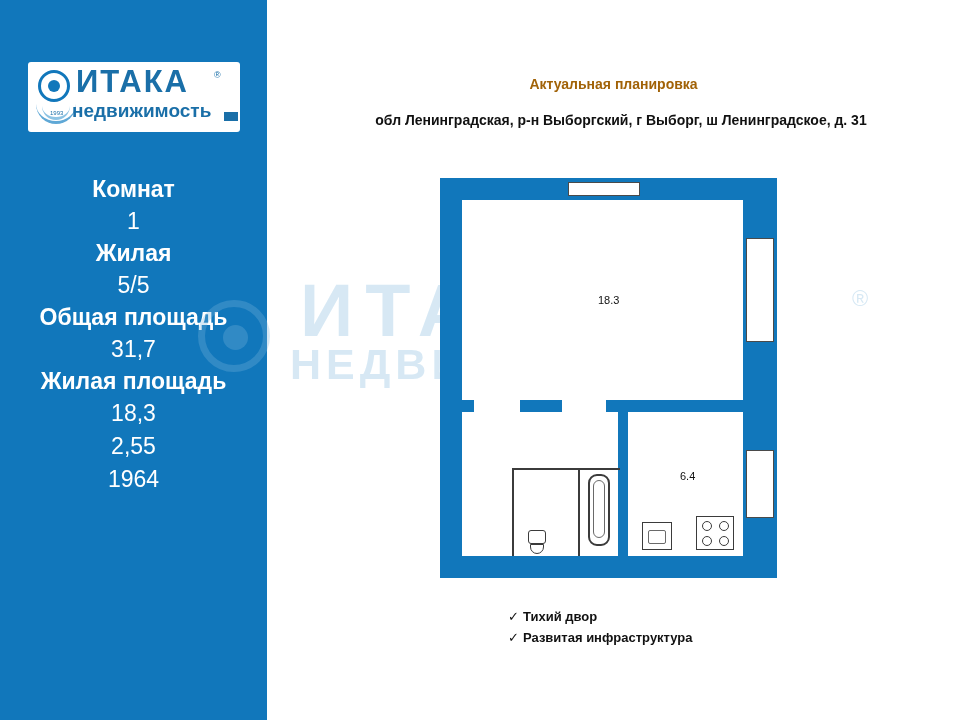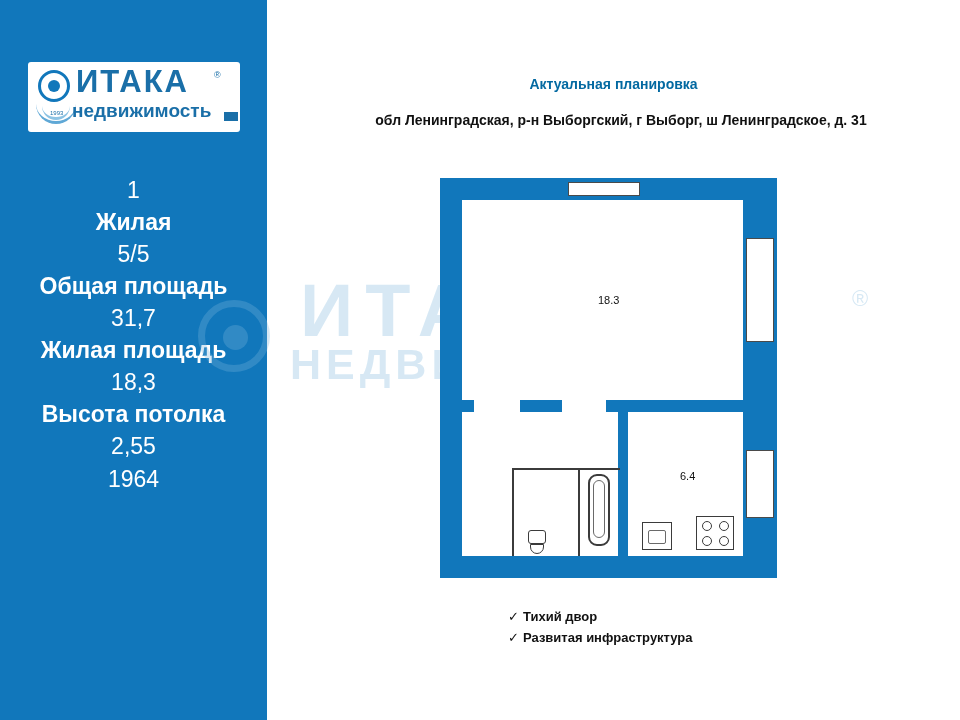--- a/index.html
+++ b/index.html
@@ -121,21 +121,21 @@
     left: 267px; top: 0;
     width: 693px;
   }
   #head-title {
     position: absolute;
     left: 0; top: 76px;
     width: 693px;
     text-align: center;
     font-size: 14px;
     font-weight: bold;
-    color: #0369a1;
+    color: #a16207;
   }
   #head-address {
     position: absolute;
     left: 0; top: 112px;
     width: 693px;
     text-align: center;
     font-size: 14px;
     font-weight: bold;
     color: #111111;
     padding-left: 15px;
@@ -239,32 +239,32 @@
       <div id="logo-swoosh2"></div>
       <div id="logo-tiny">1993</div>
       <div id="logo-word">ИТАКА</div>
       <div id="logo-reg">®</div>
       <div id="logo-sub">недвижимость</div>
       <div id="logo-bar"></div>
     </div>
   </div>
 
   <div id="specs">
+    <div class="spec-label">Комнат</div>
     <div class="spec-value">1</div>
 
     <div class="spec-label">Жилая</div>
     <div class="spec-value">5/5</div>
 
     <div class="spec-label">Общая площадь</div>
     <div class="spec-value">31,7</div>
 
     <div class="spec-label">Жилая площадь</div>
     <div class="spec-value">18,3</div>
 
-    <div class="spec-label">Высота потолка</div>
     <div class="spec-value">2,55</div>
 
     <div class="spec-value">1964</div>
   </div>
 </div>
 
 <div id="head">
   <div id="head-title">Актуальная планировка</div>
   <div id="head-address">обл Ленинградская, р-н Выборгский, г Выборг, ш Ленинградское, д. 31</div>
 </div>

